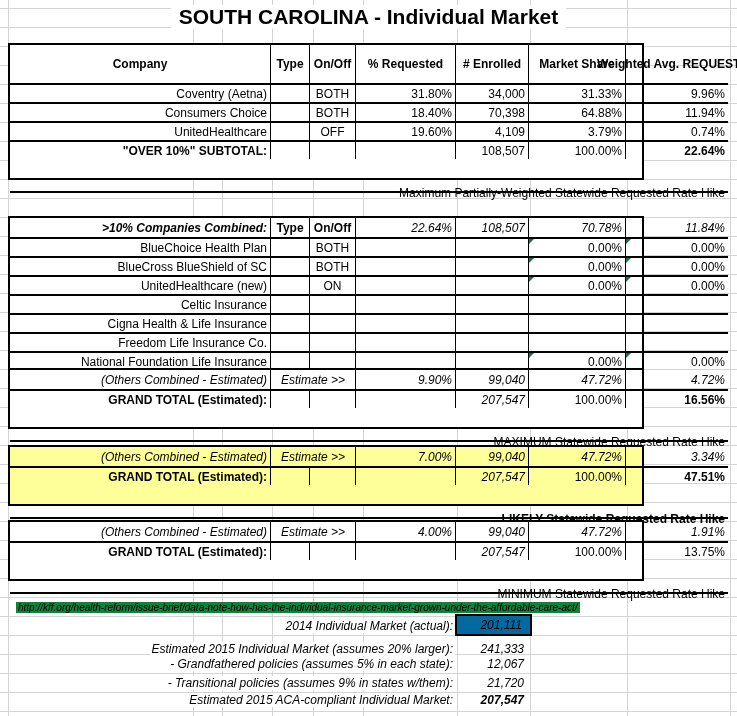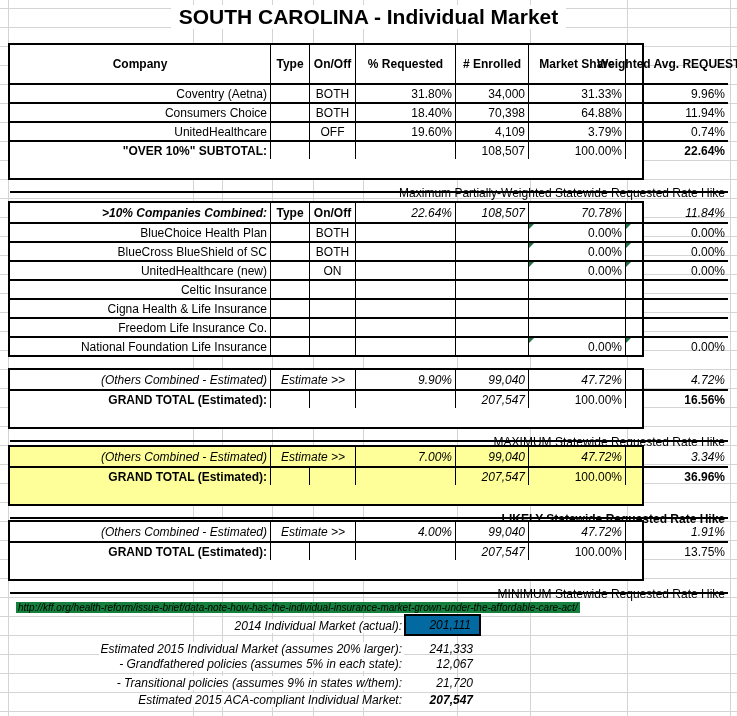--- a/index.html
+++ b/index.html
@@ -42,32 +42,32 @@
   .rt{justify-content:flex-end;}
   .b{font-weight:bold;}
   .i{font-style:italic;}
   .hd{font-weight:bold;justify-content:center;text-align:center;line-height:13px;}
   .span-all{grid-column:1 / -1;margin-top:32px;}
   .span-est{grid-column:2 / span 2;}
   .tri{position:absolute;top:0;left:0;width:0;height:0;
     border-top:5px solid var(--tri);border-right:5px solid transparent;}
 
   #t1{top:43px;grid-template-rows:38px repeat(5,19px);}
-  #t2{top:201px;grid-template-rows:repeat(8,19px);text-align:right;}
+  #t2{top:216px;grid-template-rows:repeat(8,19px);text-align:right;}
   #t3{top:368px;grid-template-rows:repeat(3,19px);}
   #t4{top:445px;grid-template-rows:repeat(3,19px);}
   #t5{top:520px;grid-template-rows:repeat(3,19px);}
 
   .urlrow{position:absolute;top:598px;left:16px;width:520px;height:18px;
     display:flex;align-items:center;font-size:10px;font-style:italic;}
   .urlrow span{background:#15803d;padding:0 2px;white-space:nowrap;}
 
   .brow{position:absolute;left:0;width:532px;height:18px;display:flex;align-items:center;
     font-size:12px;font-style:italic;}
-  .brow .lab{width:404px;text-align:right;}
+  .brow .lab{width:455px;text-align:right;}
   .brow .lab span{background:#fff;padding:0 2px;white-space:nowrap;}
   .brow .val{width:77px;text-align:right;padding-right:8px;white-space:nowrap;}
   .brow .val.boxed{border:2px solid #000;background:#0369a1;height:22px;margin-top:-2px;
     display:flex;align-items:center;justify-content:flex-end;}
   #br0{top:617px;} #br1{top:640px;} #br2{top:655px;} #br3{top:674px;} #br4{top:691px;}
 </style>
 </head>
 <body>
 
 <div class="gridlayer"></div>
@@ -236,21 +236,21 @@
   <div class="c tr num i">99,040</div>
   <div class="c tr num i">47.72%</div>
   <div class="c tr num i">3.34%</div>
 
   <div class="c c1 rt b">GRAND TOTAL (Estimated):</div>
   <div class="c"></div>
   <div class="c"></div>
   <div class="c"></div>
   <div class="c num i">207,547</div>
   <div class="c num">100.00%</div>
-  <div class="c num b">36.96%</div>
+  <div class="c num b">47.51%</div>
 
   <div class="c c1 span-all rt b">LIKELY Statewide Requested Rate Hike</div>
 </div>
 
 <div class="tbl" id="t5">
   <div class="c c1 tr rt i">(Others Combined - Estimated)</div>
   <div class="c tr ctr i span-est">Estimate &gt;&gt;</div>
   <div class="c tr num i">4.00%</div>
   <div class="c tr num i">99,040</div>
   <div class="c tr num i">47.72%</div>

